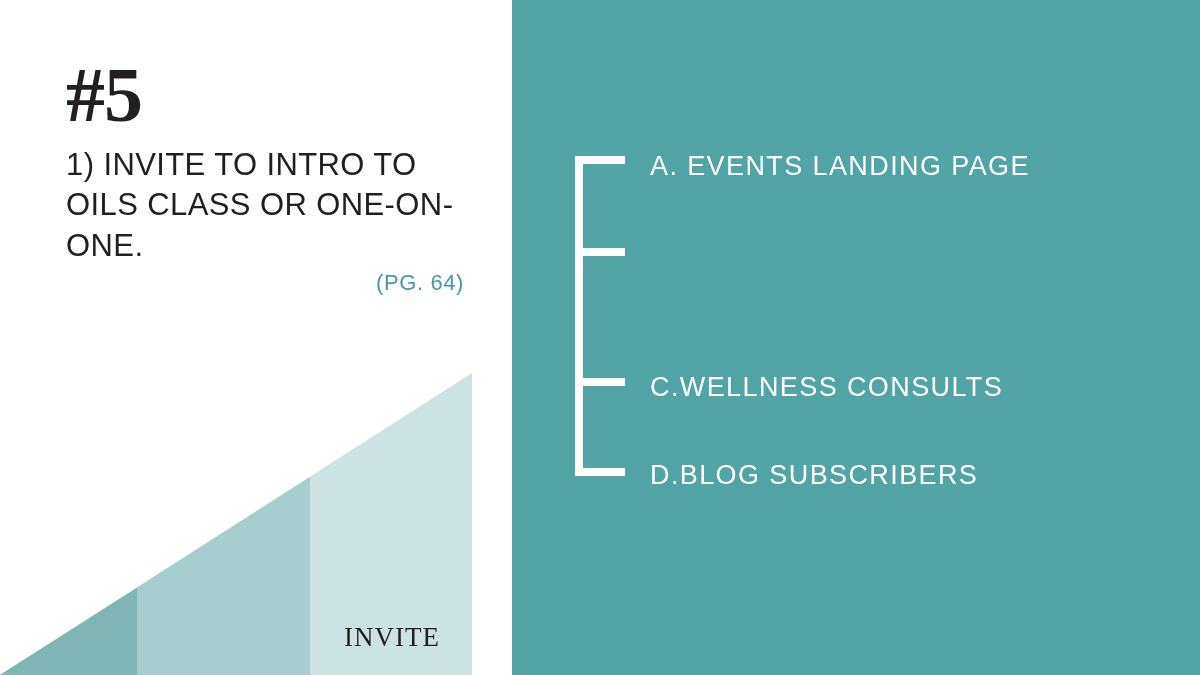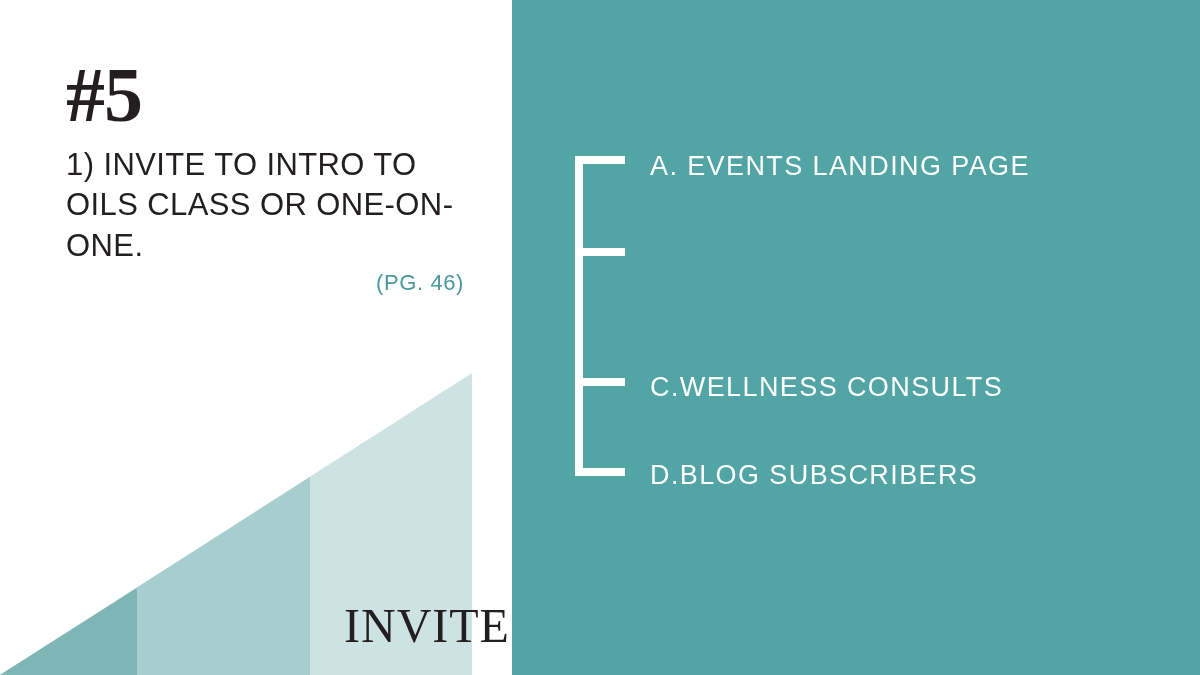--- a/index.html
+++ b/index.html
@@ -79,21 +79,21 @@
     letter-spacing:0.6px;
     color:#4a9a9d;
     padding-right:22px;
   }
 
   
   .wordmark {
     position:absolute;
     left:344px; bottom:22px;
     font-family:"Liberation Serif", serif;
-    font-size:48px;
+    font-size:27px;
     font-weight:400;
     letter-spacing:1px;
     color:#231f20;
     z-index:4;
     text-align:right;
   }
 
   
   .right-panel {
     position:absolute;
@@ -161,21 +161,21 @@
 
     <div class="bands">
       <div class="band band-1" style="border-bottom-color: rgb(205, 226, 226);"></div>
       <div class="band band-2" style="border-bottom-color: rgb(167, 206, 206);"></div>
       <div class="band band-3" style="border-bottom-color: rgb(127, 181, 181);"></div>
     </div>
 
     <div class="headline-block">
       <div class="big-number" style="color: rgb(35, 31, 32);">#5</div>
       <div class="headline" style="color: rgb(35, 31, 32);">1) INVITE TO INTRO TO OILS CLASS OR ONE-ON-ONE.</div>
-      <div class="page-ref" style="color: rgb(74, 154, 157);">(PG. 46)</div>
+      <div class="page-ref" style="color: rgb(74, 154, 157);">(PG. 64)</div>
     </div>
 
     <div class="wordmark" style="color: rgb(35, 31, 32);">INVITE</div>
   </div>
 
   <div class="right-panel" style="background: rgb(82, 164, 165);">
 
     <div class="bracket">
       <div class="spine" style="background: rgb(255, 255, 255);"></div>
       <div class="tick tick-a" style="background: rgb(255, 255, 255);"></div>

